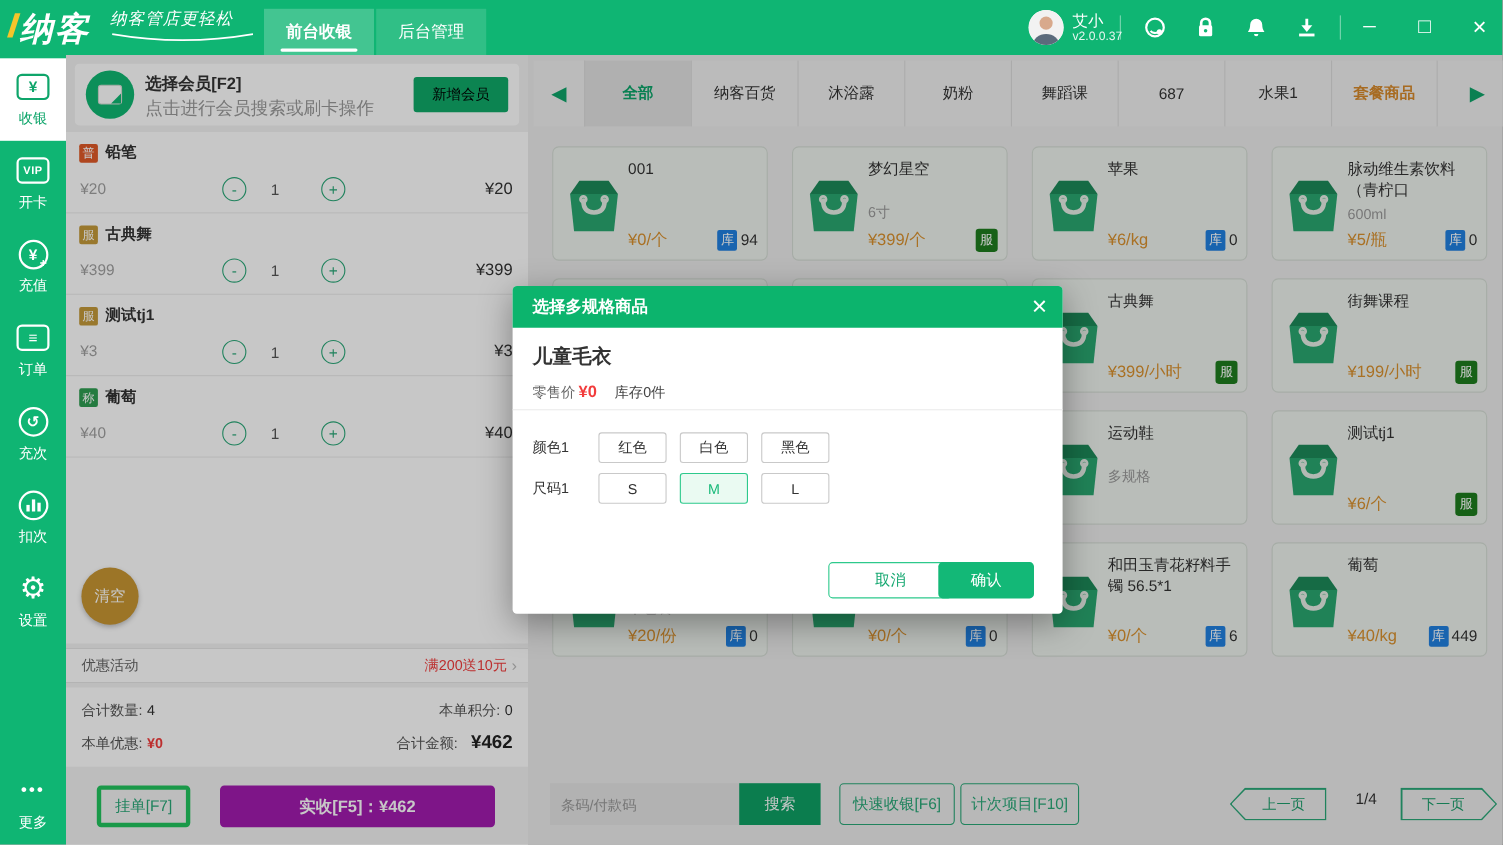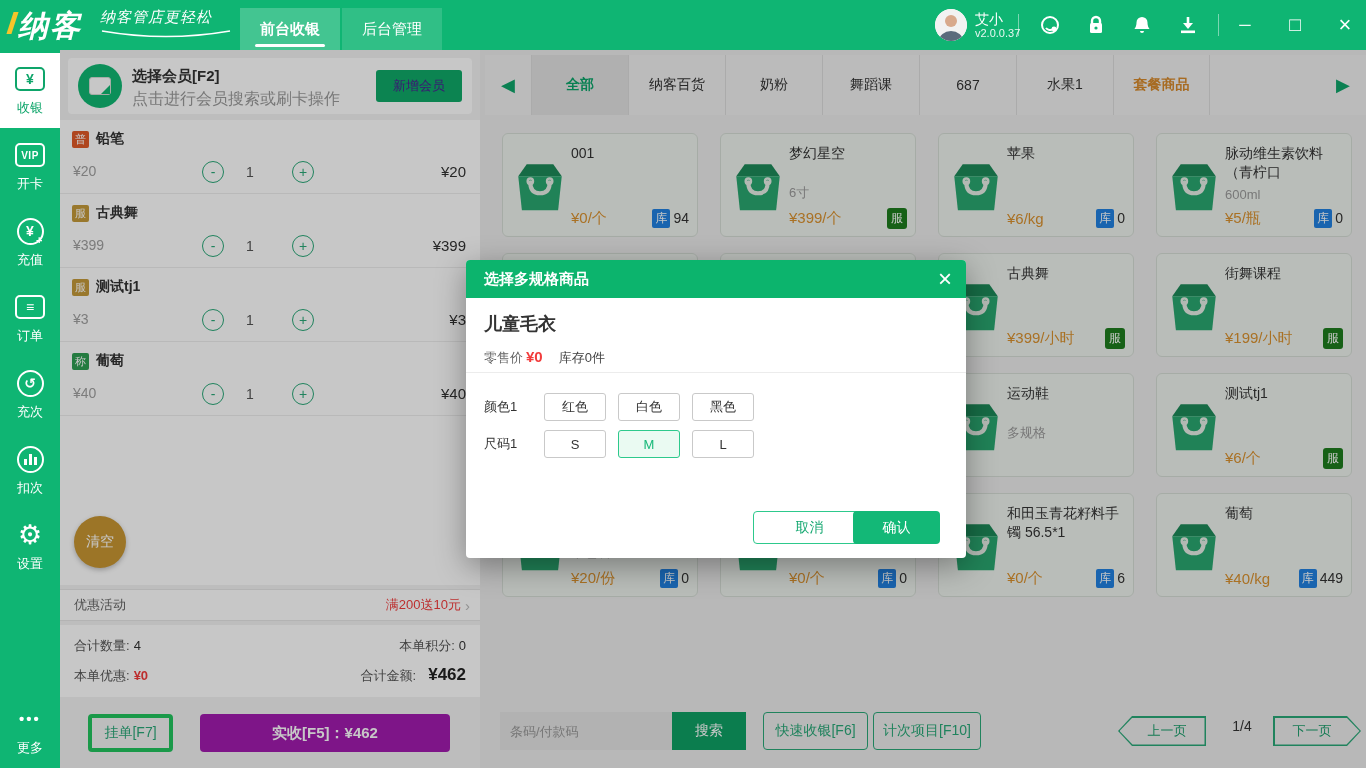--- a/index.html
+++ b/index.html
@@ -50,21 +50,21 @@
   .content { position:absolute; left:60px; top:50px; width:1306px; height:718px; background:#ececec; }
 
   
   .left-panel { position:absolute; left:0; top:0; width:420px; height:718px; background:#f2f2f2; }
   .member-card { position:absolute; left:8px; top:8px; width:404px; height:56px; background:#fff; border-radius:4px; }
   .member-ic { position:absolute; left:10px; top:6px; width:44px; height:44px; border-radius:50%; background:#10b873; }
   .member-ic .card { position:absolute; left:11px; top:13px; width:22px; height:18px; background:#fff; border-radius:3px; }
   .member-ic .card::after { content:""; position:absolute; right:0; bottom:0; border-style:solid; border-width:0 0 9px 9px; border-color:transparent transparent #10b873 transparent; }
   .member-title { position:absolute; left:64px; top:9px; font-size:15px; font-weight:bold; color:#333; }
   .member-sub { position:absolute; left:64px; top:31px; font-size:16px; color:#9a9a9a; }
-  .member-add { position:absolute; right:10px; top:12px; width:86px; height:32px; background:#10a968; color:#4c1d95; font-size:13px; border:none; border-radius:3px; cursor:pointer; }
+  .member-add { position:absolute; right:10px; top:12px; width:86px; height:32px; background:#10a968; color:#000000; font-size:13px; border:none; border-radius:3px; cursor:pointer; }
   .cart-list { position:absolute; left:0; top:70px; width:420px; height:465px; background:#fff; }
   .cart-item { position:relative; height:74px; border-bottom:1px solid #ededed; }
   .ci-badge { position:absolute; left:12px; top:11px; width:17px; height:17px; border-radius:2px; color:#fff; font-size:11px; display:flex; align-items:center; justify-content:center; }
   .ci-badge.normal { background:#e05a28; }
   .ci-badge.service { background:#c49a3a; }
   .ci-badge.weigh { background:#2f9e52; }
   .ci-name { position:absolute; left:36px; top:10px; font-size:14px; font-weight:600; color:#333; }
   .ci-price { position:absolute; left:13px; top:43px; font-size:14px; color:#a0a0a0; }
   .ci-minus,.ci-plus { position:absolute; top:41px; width:22px; height:22px; border:1px solid #2aa878; border-radius:50%; color:#2aa878; font-size:14px; display:flex; align-items:center; justify-content:center; cursor:pointer; background:#fff; }
   .ci-minus { left:142px; } .ci-plus { left:232px; }
@@ -367,20 +367,23 @@
       <span class="cat-arrow">◀</span>
 
         <div class="cat-tab active">
           <span>全部</span>
         </div>
 
         <div class="cat-tab">
           <span>纳客百货</span>
         </div>
 
+        <div class="cat-tab">
+          <span>沐浴露</span>
+        </div>
 
         <div class="cat-tab">
           <span>奶粉</span>
         </div>
 
         <div class="cat-tab">
           <span>舞蹈课</span>
         </div>
 
         <div class="cat-tab">

